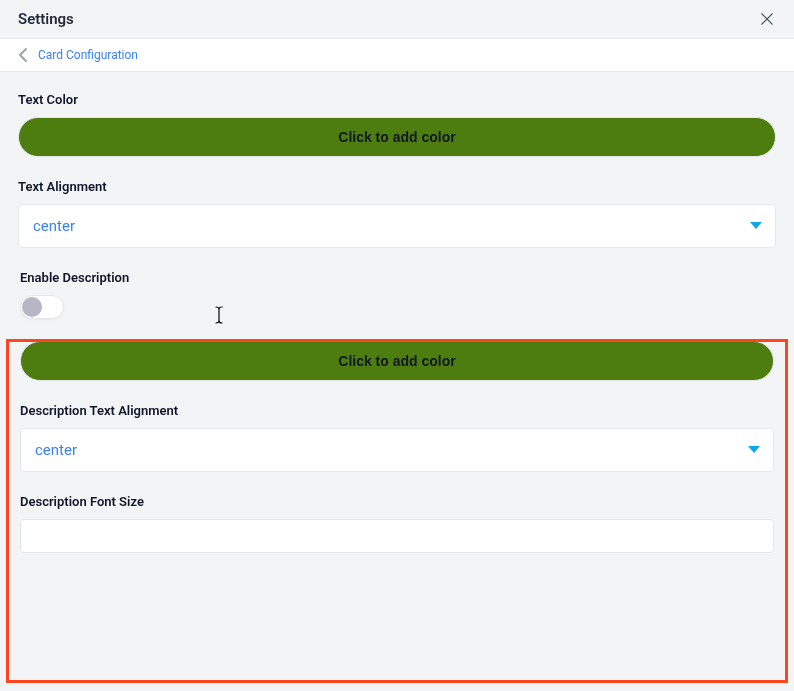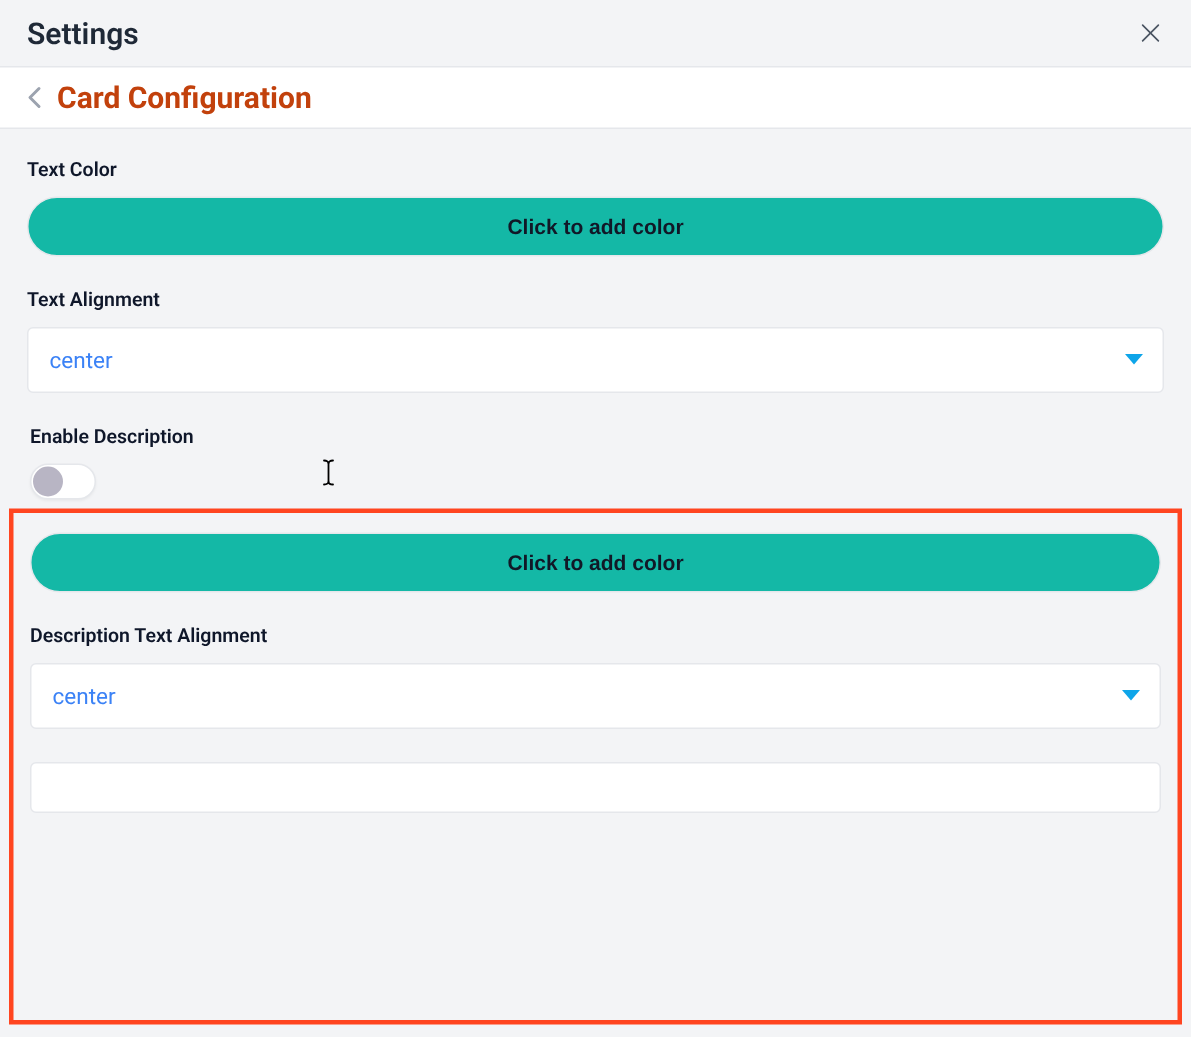--- a/index.html
+++ b/index.html
@@ -12,21 +12,21 @@
     position: relative;
   }
   .header {
     display: flex;
     align-items: center;
     justify-content: space-between;
     padding: 10px 18px 10px 18px;
     background: #f3f4f6;
   }
   .header-title {
-    font-size: 20px;
+    font-size: 15px;
     font-weight: 600;
     color: #1f2937;
   }
   .close-icon {
     width: 18px;
     height: 18px;
     cursor: pointer;
     color: #4b5563;
   }
   .subheader {
@@ -38,40 +38,40 @@
     align-items: center;
     gap: 10px;
   }
   .back-icon {
     width: 10px;
     height: 16px;
     color: #9ca3af;
     cursor: pointer;
   }
   .subheader-title {
-    font-size: 20px;
-    color: #c2410c;
-    font-weight: 700;
+    font-size: 12px;
+    color: #3b82f6;
+    font-weight: 400;
   }
   .form-area {
     padding: 20px 18px 0 18px;
   }
   .field-group {
     margin-bottom: 22px;
   }
   .field-label {
     font-size: 13px;
     font-weight: 600;
     color: #0f172a;
     margin-bottom: 10px;
     display: block;
   }
   .color-btn {
     width: 100%;
-    background: #14b8a6;
+    background: #4d7c0f;
     border: 1px solid #e5e7eb;
     border-radius: 20px;
     padding: 11px 0;
     font-size: 14px;
     font-weight: 600;
     color: #111827;
     cursor: pointer;
     text-align: center;
   }
   .select-wrap {
@@ -205,20 +205,21 @@
       <span class="field-label">Description Text Alignment</span>
       <div class="select-wrap">
         <div class="select">center</div>
         <svg class="select-caret" width="12" height="8" viewBox="0 0 12 8" fill="currentColor">
           <polygon points="0,0 12,0 6,7"></polygon>
         </svg>
       </div>
     </div>
 
     <div class="field-group">
+      <span class="field-label">Description Font Size</span>
       <input class="text-input plain" type="text" value="" style="">
     </div>
 
   </div>
 
 </div>
 
 <div class="highlight-box"></div>
 
 <svg class="cursor-caret" viewBox="0 0 12 18" fill="none" stroke="currentColor" stroke-width="1.2" stroke-linecap="round">

